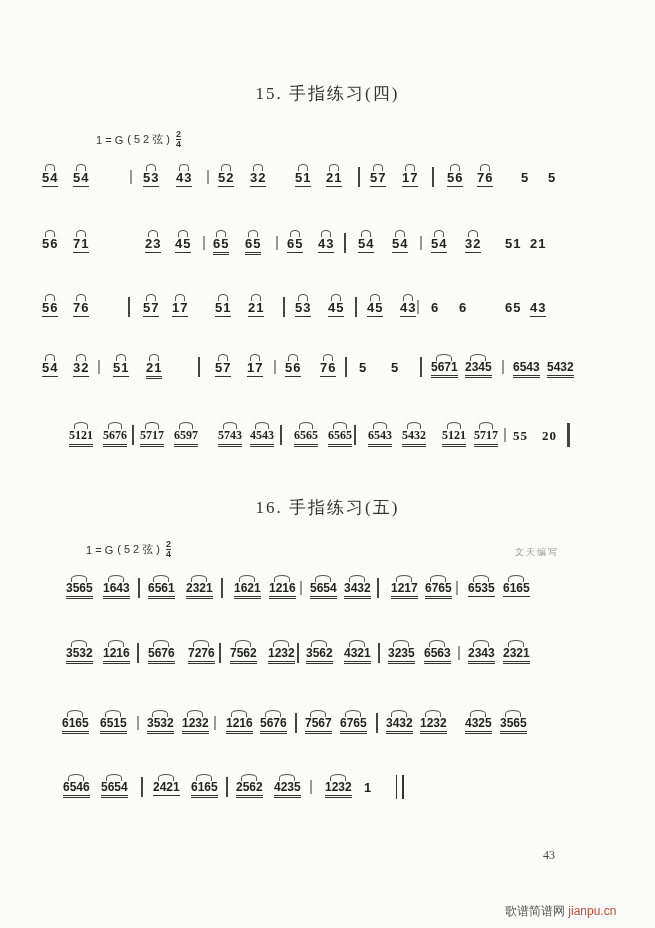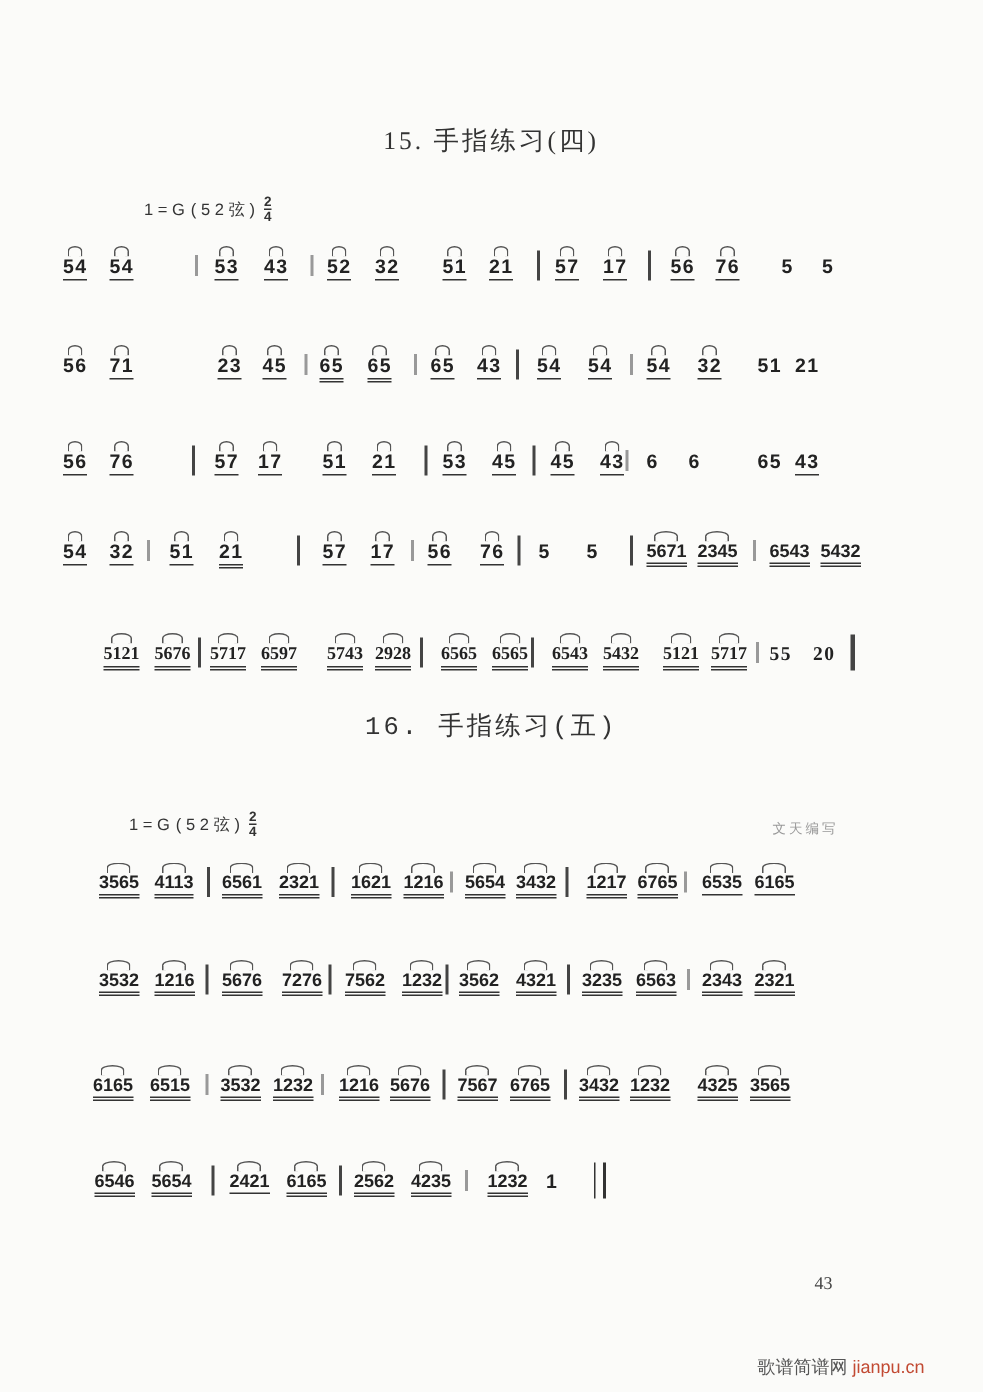--- a/index.html
+++ b/index.html
@@ -162,49 +162,49 @@
   <span class="group q uu" style="left:547px">5432</span>
 </div>
 
 <div class="row" style="top:420px;font-family:Liberation Serif, serif;">
   <span class="group q uu s" style="left:69px">5121</span>
   <span class="group q uu s" style="left:103px">5676</span>
   <span class="bar" style="left:132px"></span>
   <span class="group q uu s" style="left:140px">5717</span>
   <span class="group q uu s" style="left:174px">6597</span>
   <span class="group q uu s" style="left:218px">5743</span>
-  <span class="group q uu s" style="left:250px">2928</span>
+  <span class="group q uu s" style="left:250px">4543</span>
   <span class="bar" style="left:280px"></span>
   <span class="group q uu s" style="left:294px">6565</span>
   <span class="group q uu s" style="left:328px">6565</span>
   <span class="bar" style="left:354px"></span>
   <span class="group q uu s" style="left:368px">6543</span>
   <span class="group q uu s" style="left:402px">5432</span>
   <span class="group q uu s" style="left:442px">5121</span>
   <span class="group q uu s" style="left:474px">5717</span>
   <span class="bar light" style="left:504px"></span>
   <span class="group" style="left:513px">55</span>
   <span class="group" style="left:542px">20</span>
   <span class="bar final" style="left:567px; top:3px; height:24px;"></span>
 </div>
 
-<div class="title" style="top:472px;font-family:Liberation Mono, monospace;">16. 手指练习(五)</div>
+<div class="title" style="top:496px;">16. 手指练习(五)</div>
 <div class="key" style="left:86px; top:540px;">
   <span>1 = G</span>
   <span>( 5 2 弦 )</span>
   <span class="frac">
     <span>2</span>
     <span>4</span>
   </span>
 </div>
 <div class="credit" style="left:515px; top:546px;">文天编写</div>
 
 <div class="row" style="top:573px;">
   <span class="group q uu s" style="left:66px">3565</span>
-  <span class="group q uu s" style="left:103px">4113</span>
+  <span class="group q uu s" style="left:103px">1643</span>
   <span class="bar" style="left:138px"></span>
   <span class="group q uu s" style="left:148px">6561</span>
   <span class="group q uu s" style="left:186px">2321</span>
   <span class="bar" style="left:221px"></span>
   <span class="group q uu s" style="left:234px">1621</span>
   <span class="group q uu s" style="left:269px">1216</span>
   <span class="bar light" style="left:300px"></span>
   <span class="group q uu s" style="left:310px">5654</span>
   <span class="group q uu s" style="left:344px">3432</span>
   <span class="bar" style="left:377px"></span>

